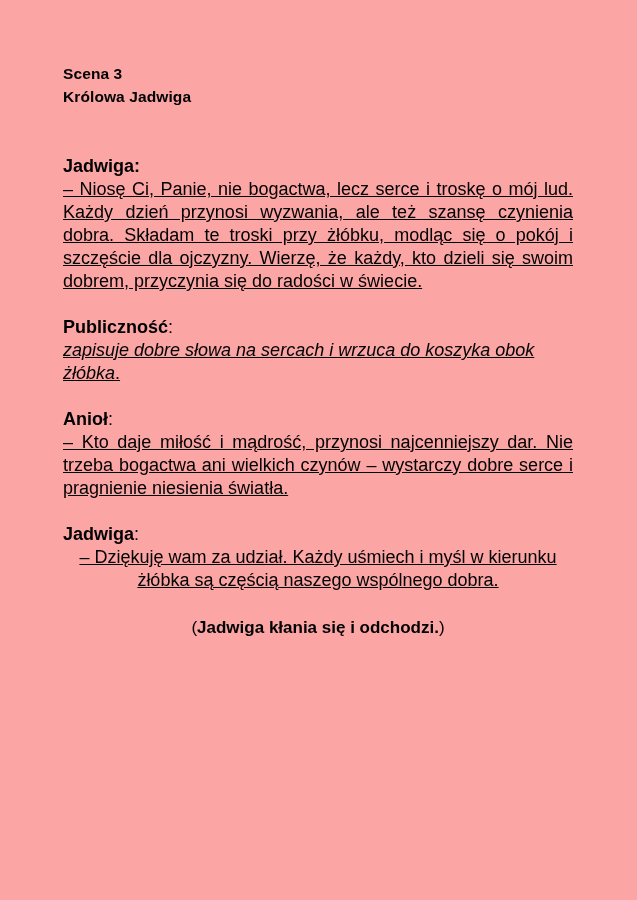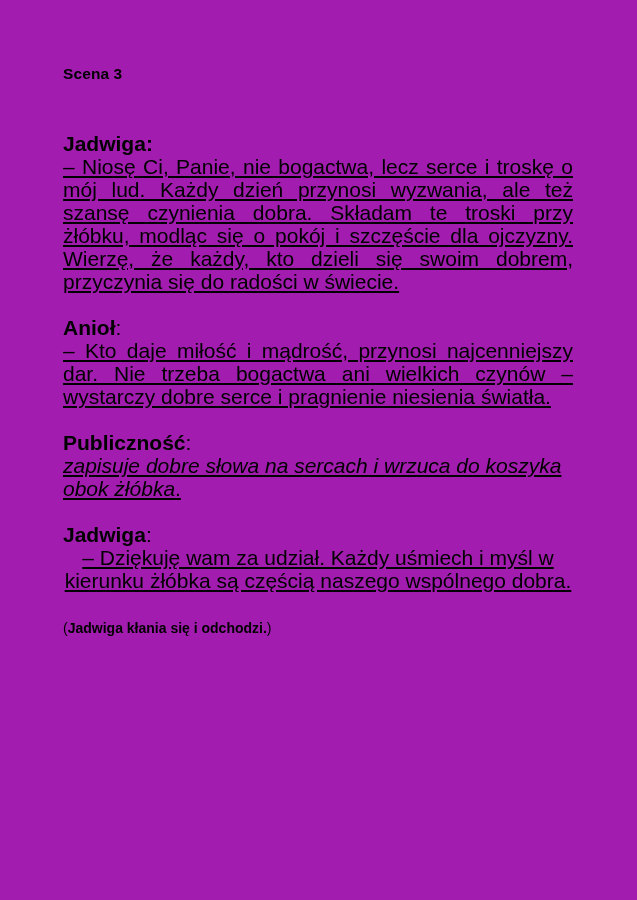--- a/index.html
+++ b/index.html
@@ -9,21 +9,21 @@
   }
   body {
     font-family: "Liberation Sans", sans-serif;
     color: #000000;
     -webkit-font-smoothing: antialiased;
   }
   .page {
     position: relative;
     width: 637px;
     height: 900px;
-    background: #a21caf;
+    background: #fca5a5;
     overflow: hidden;
     box-sizing: border-box;
   }
   .content {
     position: absolute;
     left: 63px;
     top: 62px;
     width: 510px;
   }
 
@@ -40,21 +40,21 @@
   }
 
   
   .body-block {
     margin-top: 47px;
   }
 
   
   .speech {
     margin: 0 0 23px 0;
-    font-size: 21px;
+    font-size: 18px;
     line-height: 23px;
   }
   .speech:last-child {
     margin-bottom: 0;
   }
   .speaker {
     display: block;
     font-weight: bold;
     white-space: pre;
   }
@@ -75,55 +75,57 @@
     text-align: left;
   }
   .lines.stage-italic .tail-period {
     font-style: normal;
   }
 
   
   .closing-direction {
     margin: 0;
     margin-top: 26px;
-    font-size: 14px;
+    font-size: 17px;
     line-height: 20px;
+    text-align: center;
   }
   .closing-direction .paren {
     font-weight: normal;
   }
   .closing-direction .inner {
     font-weight: bold;
   }
 </style>
 </head>
 <body>
 
 <div class="page">
   <div class="content">
 
     <div class="scene-heading">
       <span class="heading-line">Scena 3</span>
+      <span class="heading-line">Królowa Jadwiga</span>
     </div>
 
     <div class="body-block">
 
       <p class="speech">
         <span class="speaker"><span>Jadwiga</span><span>:</span></span>
         <span class="lines">– Niosę Ci, Panie, nie bogactwa, lecz serce i troskę o mój lud. Każdy dzień przynosi wyzwania, ale też szansę czynienia dobra. Składam te troski przy żłóbku, modląc się o pokój i szczęście dla ojczyzny. Wierzę, że każdy, kto dzieli się swoim dobrem, przyczynia się do radości w świecie.</span>
       </p>
 
       <p class="speech">
-        <span class="speaker"><span>Anioł</span><span class="colon-regular">:</span></span>
-        <span class="lines">– Kto daje miłość i mądrość, przynosi najcenniejszy dar. Nie trzeba bogactwa ani wielkich czynów – wystarczy dobre serce i pragnienie niesienia światła.</span>
+        <span class="speaker"><span>Publiczność</span><span class="colon-regular">:</span></span>
+        <span class="lines stage-italic"><span>zapisuje dobre słowa na sercach i wrzuca do koszyka obok żłóbka</span><span class="tail-period">.</span></span>
       </p>
 
       <p class="speech">
-        <span class="speaker"><span>Publiczność</span><span class="colon-regular">:</span></span>
-        <span class="lines stage-italic"><span>zapisuje dobre słowa na sercach i wrzuca do koszyka obok żłóbka</span><span class="tail-period">.</span></span>
+        <span class="speaker"><span>Anioł</span><span class="colon-regular">:</span></span>
+        <span class="lines">– Kto daje miłość i mądrość, przynosi najcenniejszy dar. Nie trzeba bogactwa ani wielkich czynów – wystarczy dobre serce i pragnienie niesienia światła.</span>
       </p>
 
       <p class="speech">
         <span class="speaker"><span>Jadwiga</span><span class="colon-regular">:</span></span>
         <span class="lines flush-left">– Dziękuję wam za udział. Każdy uśmiech i myśl w kierunku żłóbka są częścią naszego wspólnego dobra.</span>
       </p>
 
       <p class="closing-direction"><span class="paren">(</span><span class="inner">Jadwiga kłania się i odchodzi.</span><span class="paren">)</span></p>
 
     </div>

